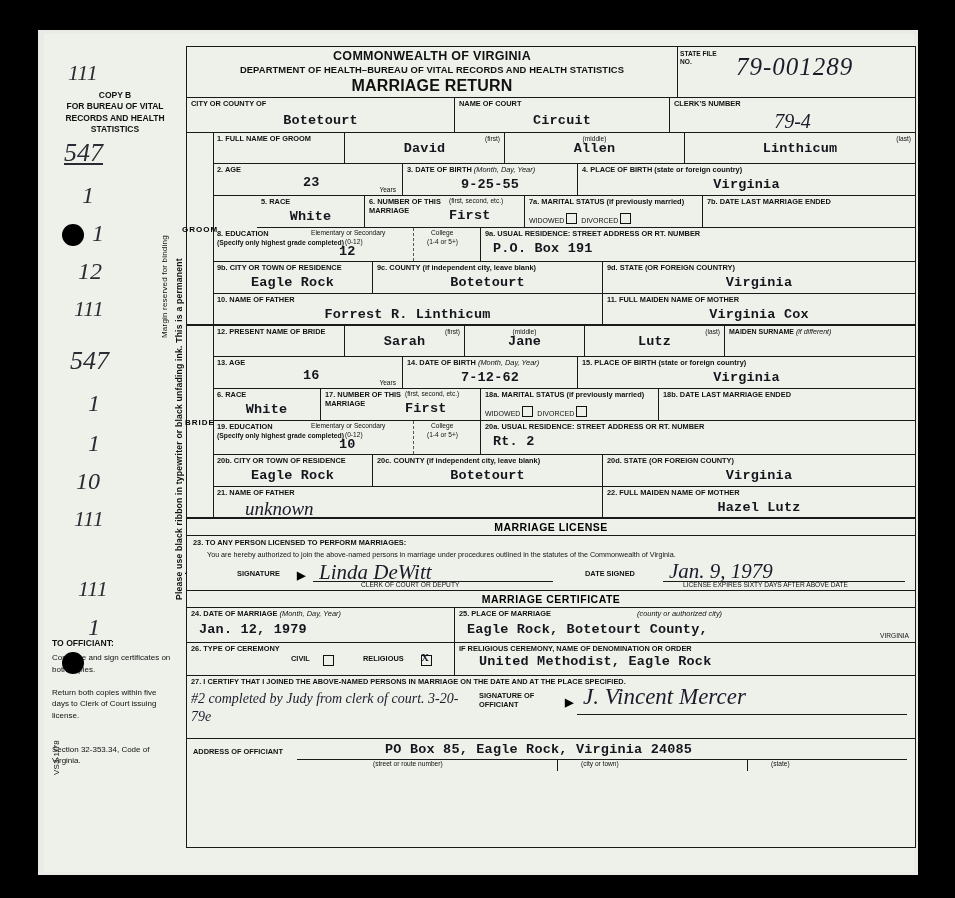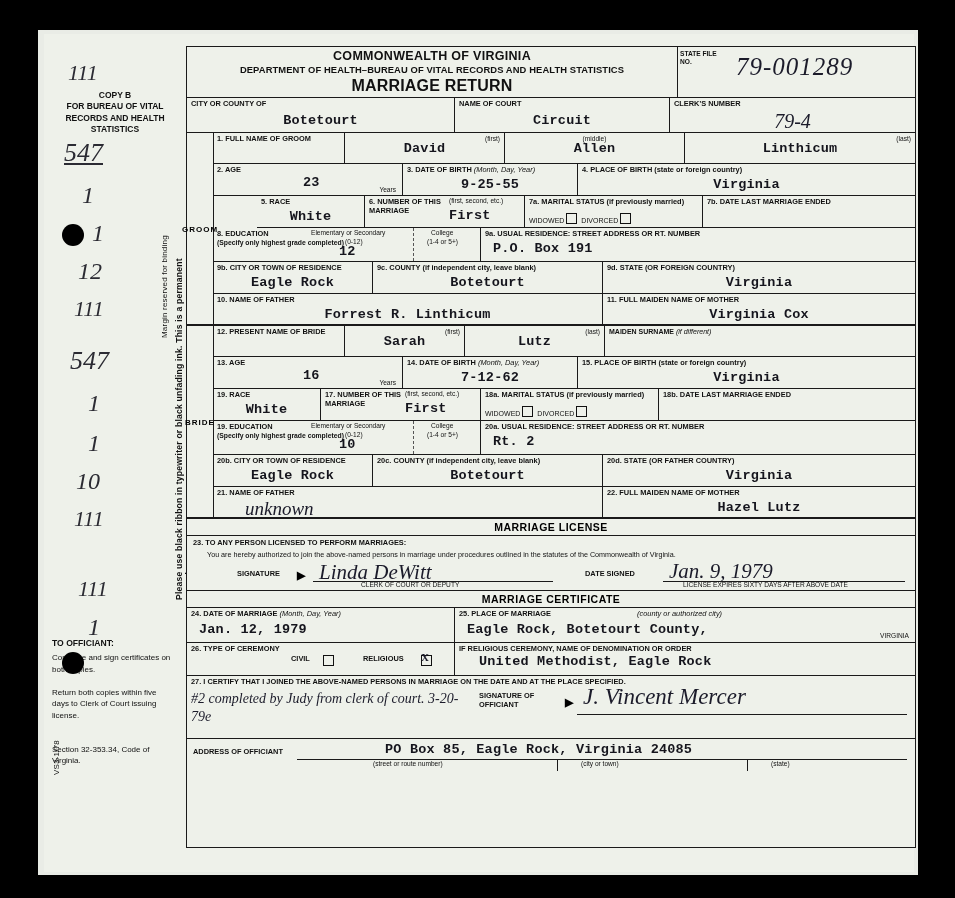--- a/index.html
+++ b/index.html
@@ -232,20 +232,24 @@
       <div style="margin-left:26px;">
 
         <div class="row cellrow" style="height:30px;">
           <div class="cell" style="width:132px;">
             <div class="lab">12. PRESENT NAME OF BRIDE</div>
           </div>
           <div class="cell" style="width:120px;">
             <div class="tiny" style="text-align:right;">(first)</div>
             <div class="val ctr" style="margin-top:-1px;">Sarah</div>
           </div>
+          <div class="cell" style="width:120px;">
+            <div class="tiny ctr">(middle)</div>
+            <div class="val ctr" style="margin-top:-1px;">Jane</div>
+          </div>
           <div class="cell" style="width:140px;">
             <div class="tiny" style="text-align:right;">(last)</div>
             <div class="val ctr" style="margin-top:-1px;">Lutz</div>
           </div>
           <div class="cell" style="flex:1;">
             <div class="lab" style="font-size:7px;"><span>MAIDEN SURNAME</span> <span class="reg">(if different)</span></div>
             <div class="val ctr"></div>
           </div>
         </div>
 
@@ -260,21 +264,21 @@
             <div class="val ctr" style="margin-top:2px;">7-12-62</div>
           </div>
           <div class="cell" style="flex:1;">
             <div class="lab">15. PLACE OF BIRTH (state or foreign country)</div>
             <div class="val ctr" style="margin-top:2px;">Virginia</div>
           </div>
         </div>
 
         <div class="row cellrow" style="height:31px;">
           <div class="cell" style="width:108px;">
-            <div class="lab">19. RACE</div>
+            <div class="lab">6. RACE</div>
             <div class="val ctr" style="margin-top:2px;">White</div>
           </div>
           <div class="cell" style="width:160px;position:relative;">
             <div class="lab" style="width:78px;">17. NUMBER OF THIS MARRIAGE</div>
             <div class="tiny" style="position:absolute;left:84px;top:1px;">(first, second, etc.)</div>
             <div class="val" style="position:absolute;left:84px;top:12px;">First</div>
           </div>
           <div class="cell" style="width:178px;">
             <div class="lab">18a. MARITAL STATUS (if previously married)</div>
             <div class="lab" style="margin-top:6px;font-weight:normal;font-size:7px;">
@@ -308,21 +312,21 @@
         <div class="row cellrow" style="height:31px;">
           <div class="cell" style="width:160px;">
             <div class="lab">20b. CITY OR TOWN OF RESIDENCE</div>
             <div class="val ctr" style="margin-top:2px;">Eagle Rock</div>
           </div>
           <div class="cell" style="width:230px;">
             <div class="lab">20c. COUNTY (if independent city, leave blank)</div>
             <div class="val ctr" style="margin-top:2px;">Botetourt</div>
           </div>
           <div class="cell" style="flex:1;">
-            <div class="lab">20d. STATE (OR FATHER COUNTRY)</div>
+            <div class="lab">20d. STATE (OR FOREIGN COUNTY)</div>
             <div class="val ctr" style="margin-top:2px;">Virginia</div>
           </div>
         </div>
 
         <div class="cellrow" style="height:30px;">
           <div class="cell" style="width:390px;">
             <div class="lab">21. NAME OF FATHER</div>
             <div class="hand" style="margin-top:0px;margin-left:28px;font-size:19px;">unknown</div>
           </div>
           <div class="cell" style="flex:1;">

